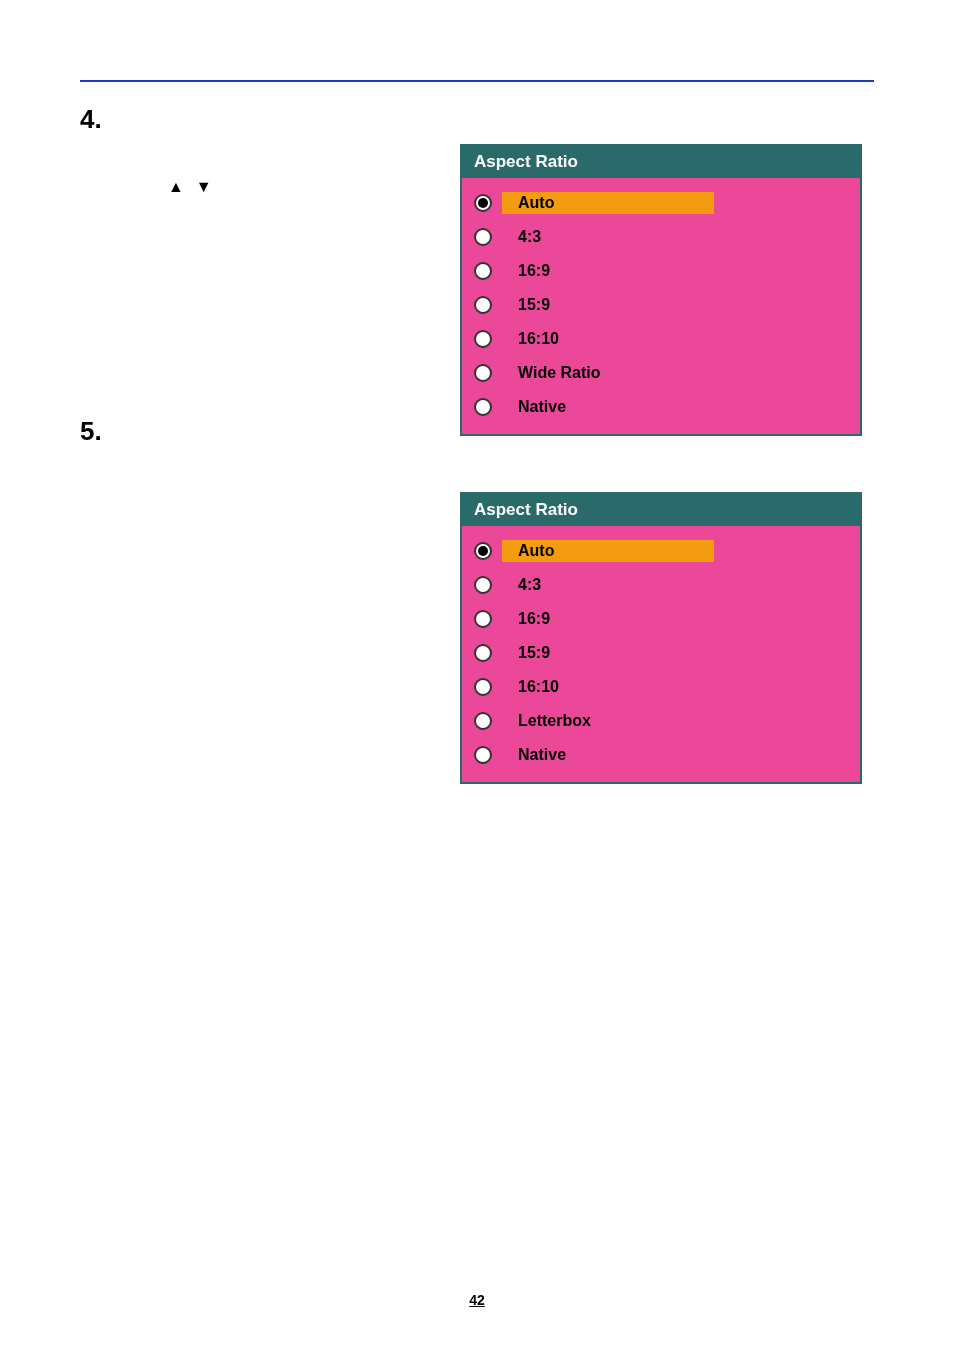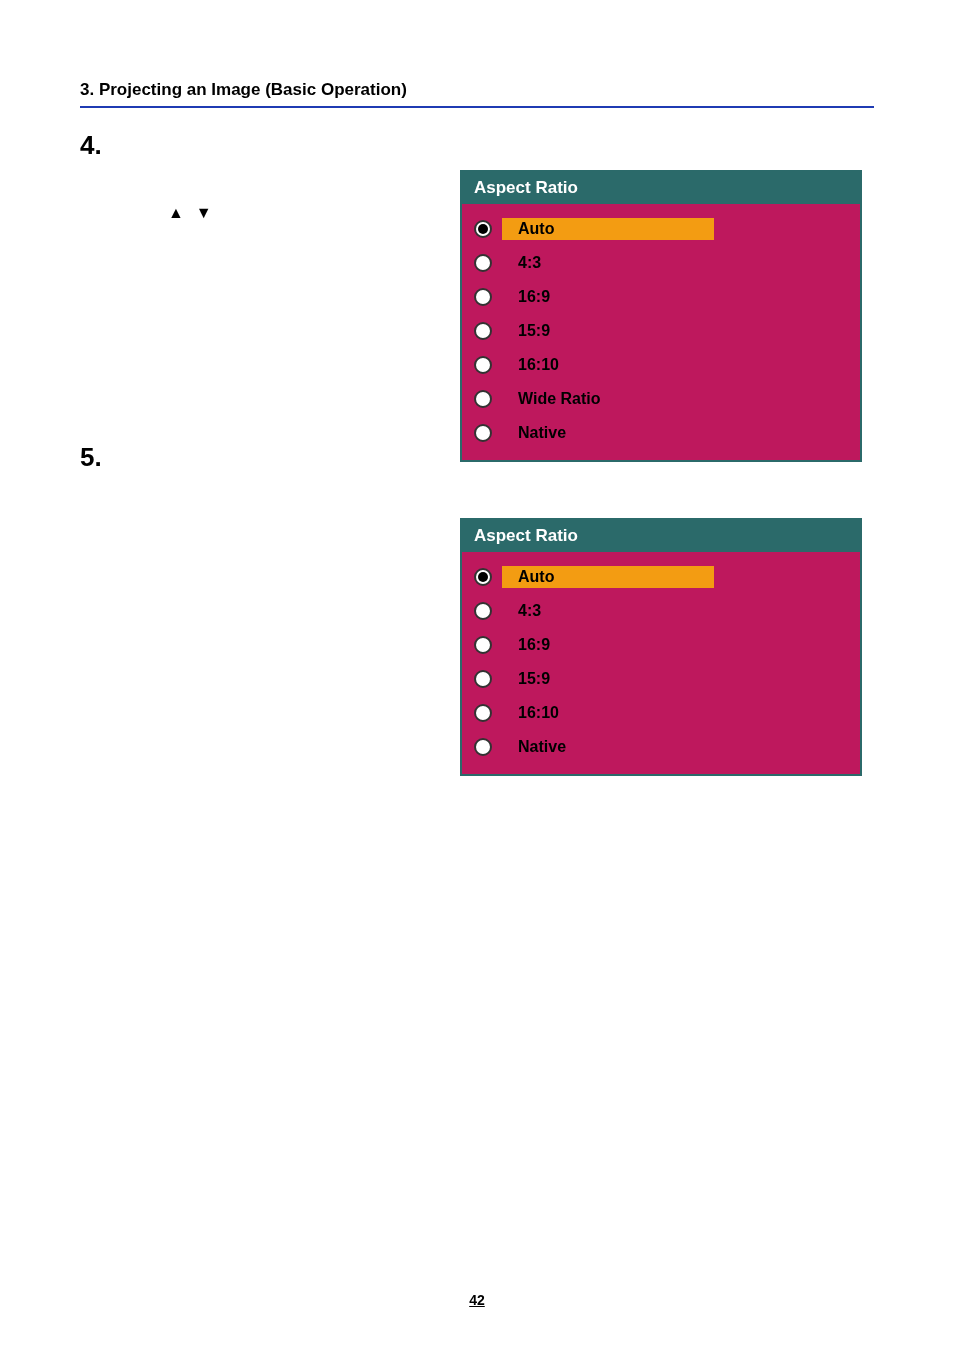--- a/index.html
+++ b/index.html
@@ -48,21 +48,21 @@
   position: absolute;
   left: 88px;
   top: 34px;
   font-size: 16px;
   color: #000;
   letter-spacing: 12px;
 }
 .panel {
   width: 398px;
   border: 2px solid #2b6a6a;
-  background: #be185d;
+  background: #ec4899;
 }
 .panel-title {
   background: #2b6a6a;
   color: #fff;
   font-weight: bold;
   font-size: 17px;
   padding: 6px 12px;
 }
 .option-list {
   padding: 8px 10px 10px 10px;
@@ -120,21 +120,20 @@
   bottom: 40px;
   left: 0; right: 0; text-decoration: underline;
 }
 </style>
 </head>
 <body>
 
 <div class="page">
 
   <div class="header-section">
-    <div class="header-text">3. Projecting an Image (Basic Operation)</div>
     <hr class="header-rule">
   </div>
 
   <div class="step-num">4.</div>
 
   <div class="step4-area">
     <div class="left-col">
       <div class="arrows">
         <span>▲</span><span>▼</span>
       </div>
@@ -199,20 +198,24 @@
           <div class="option">
             <span class="radio"></span>
             <span class="option-label">15:9</span>
           </div>
           <div class="option">
             <span class="radio"></span>
             <span class="option-label">16:10</span>
           </div>
           <div class="option">
             <span class="radio"></span>
+            <span class="option-label">Letterbox</span>
+          </div>
+          <div class="option">
+            <span class="radio"></span>
             <span class="option-label">Native</span>
           </div>
         </div>
       </div>
     </div>
   </div>
 
   <div class="page-number">42</div>
 
 </div>

